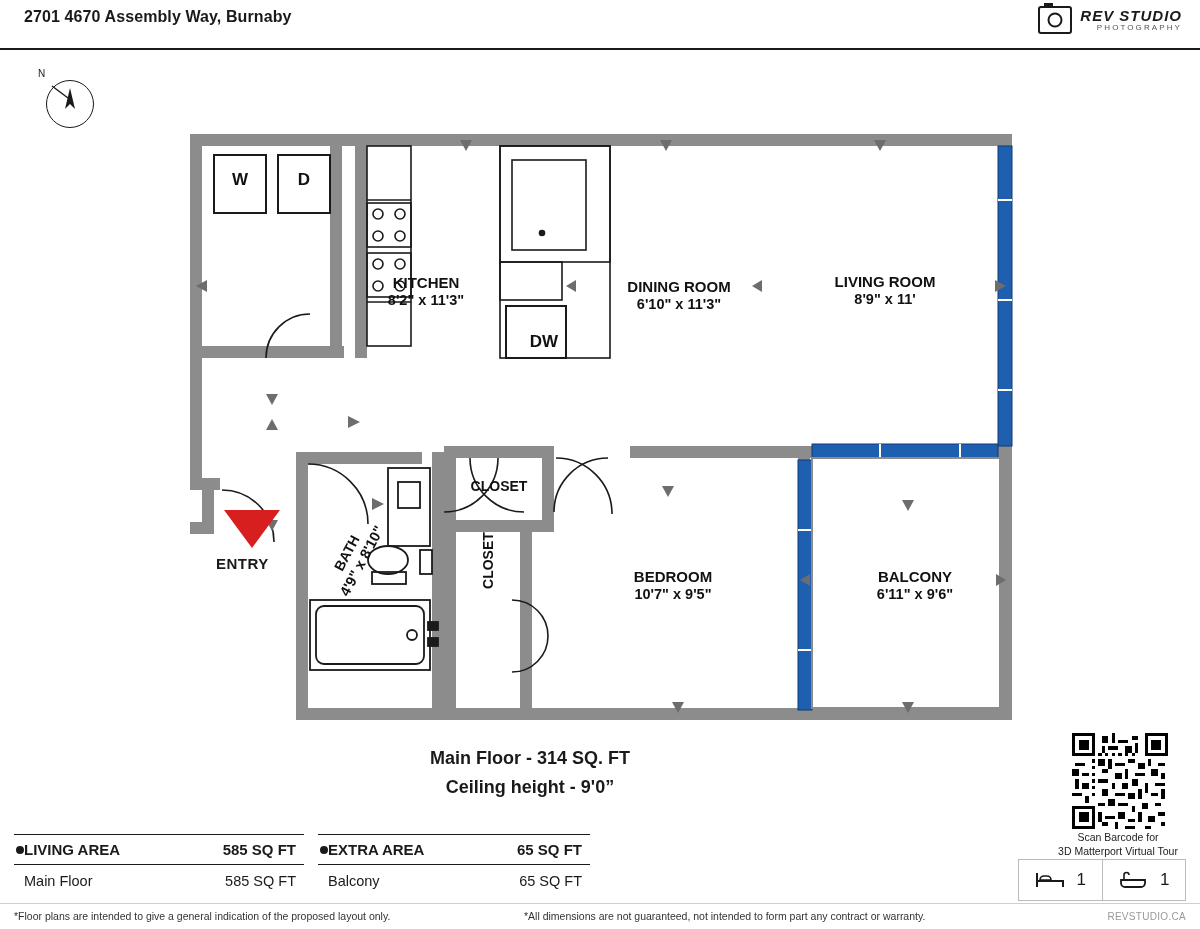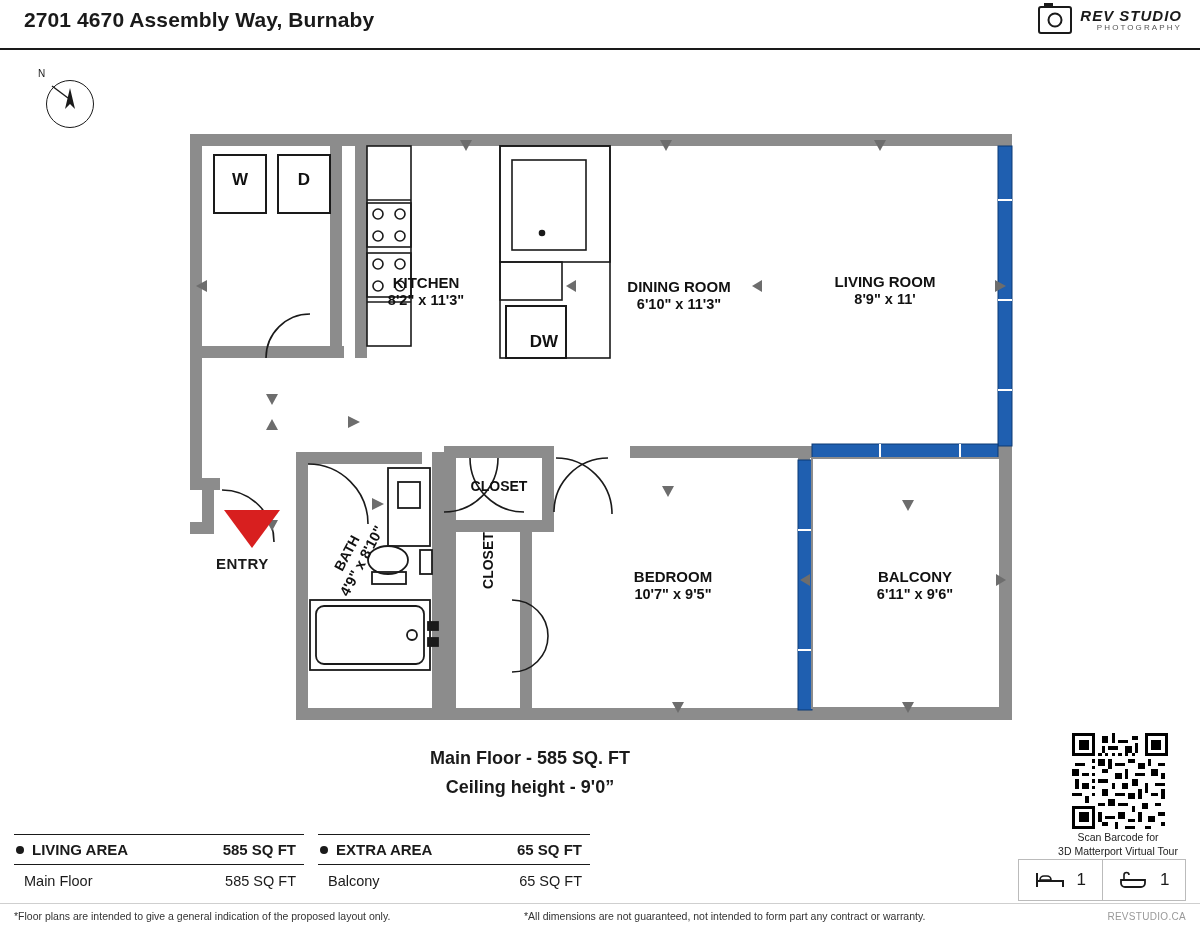--- a/index.html
+++ b/index.html
@@ -12,21 +12,21 @@
     position: relative;
     overflow: hidden;
   }
   
   #header {
     position:absolute; left:0; top:0; width:1200px; height:50px;
     border-bottom: 2px solid #1a1a1a;
   }
   #title {
     position:absolute; left:24px; top:8px;
-    font-size:21px; font-weight:bold; letter-spacing:0.1px;
+    font-size:16px; font-weight:bold; letter-spacing:0.1px;
   }
   #logo { position:absolute; right:18px; top:6px; display:flex; align-items:center; gap:8px; }
   #logo .cam {
     width:34px; height:28px; border:2.5px solid #1a1a1a; border-radius:3px;
     position:relative;
   }
   #logo .cam:before{
     content:""; position:absolute; left:50%; top:50%; width:11px; height:11px;
     border:2.5px solid #1a1a1a; border-radius:50%; transform:translate(-50%,-50%);
   }
@@ -69,21 +69,21 @@
   
   #areas { position:absolute; left:14px; top:834px; width:1000px; }
   .arow { display:flex; }
   .abox { width:290px; }
   .abox.second { margin-left:14px; width:272px; }
   .ahead {
     display:flex; justify-content:space-between; align-items:center;
     border-top:1.5px solid #1a1a1a; border-bottom:1.5px solid #1a1a1a;
     padding:6px 8px 6px 2px; font-size:15px; font-weight:bold;
   }
-  .ahead .name { display:flex; align-items:center; gap:8px; }
+  .ahead .name { display:flex; align-items:center; gap:0; }
   .bullet { width:8px; height:8px; background:#1a1a1a; border-radius:50%; display:inline-block; }
   .adetail {
     display:flex; justify-content:space-between;
     padding:8px 8px 4px 10px; font-size:14.5px;
   }
 
   
   #qr { position:absolute; left:1072px; top:733px; width:96px; height:96px; }
   #qrcaption { position:absolute; left:1028px; top:830px; width:180px; text-align:center;
     font-size:10.5px; line-height:1.35; color:#222; }
@@ -316,21 +316,21 @@
     <span>D</span>
   </div>
   <div class="lbl appl" style="left:506px; top:282px; width:76px;">
     <span>DW</span>
   </div>
 
   <div id="entry-label" style="left:216px; top:490px;margin-top:15px;">ENTRY</div>
 </div>
 
 <div id="mainfloor-text">
-  <div>Main Floor - 585 SQ. FT</div>
+  <div>Main Floor - 314 SQ. FT</div>
   <div>Ceiling height - 9'0”</div>
 </div>
 
 <div id="areas">
   <div class="arow">
     <div class="abox">
       <div class="ahead">
         <span class="name">
           <span class="bullet"></span>
           <span>LIVING AREA</span>

